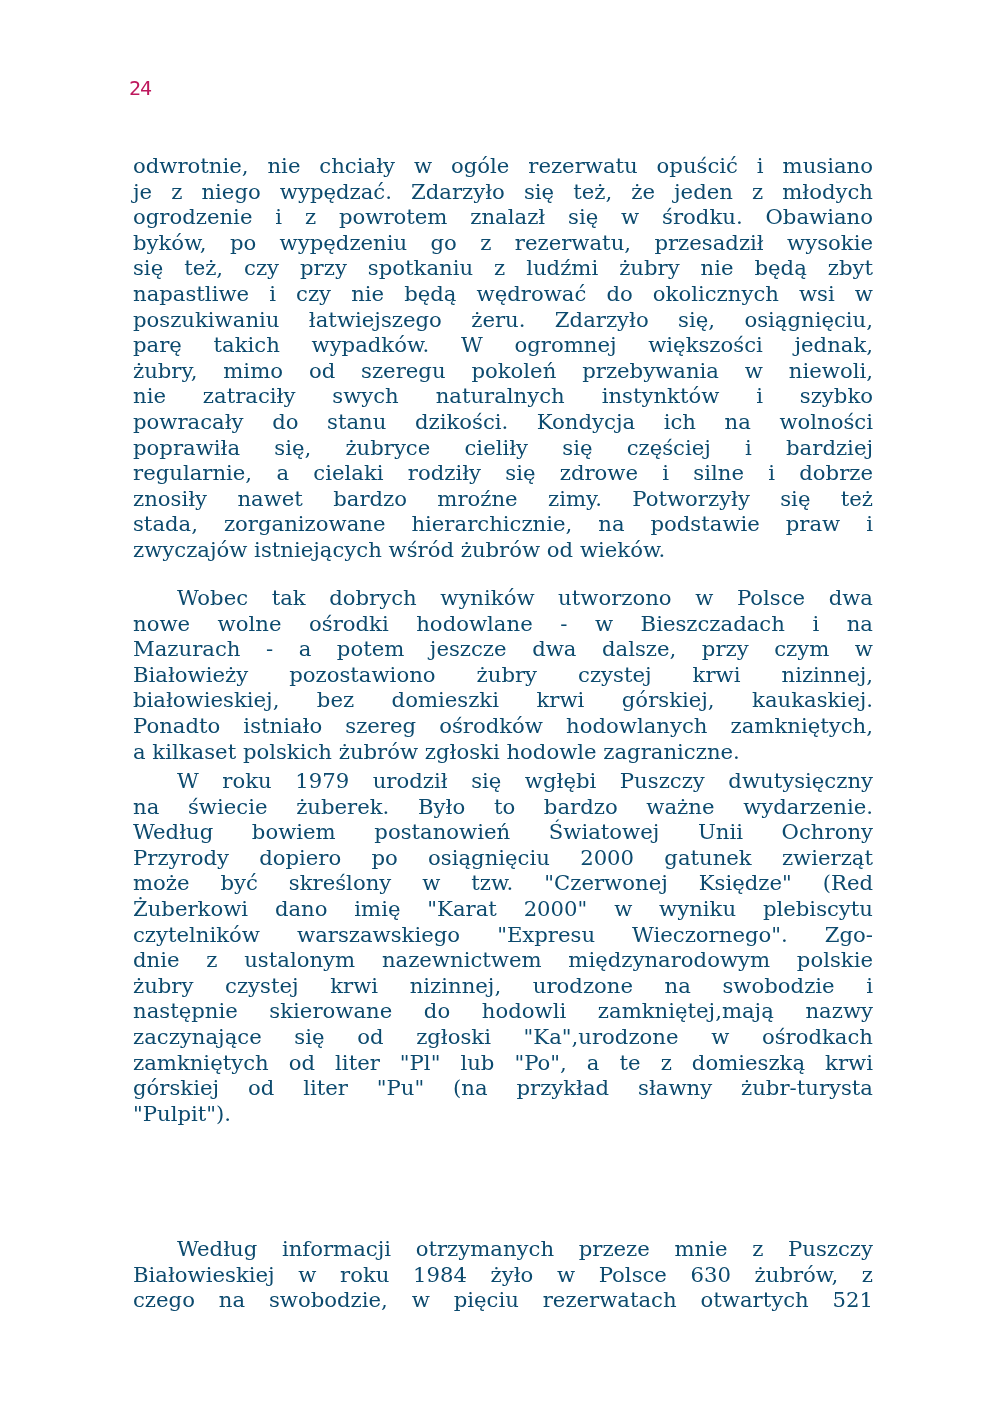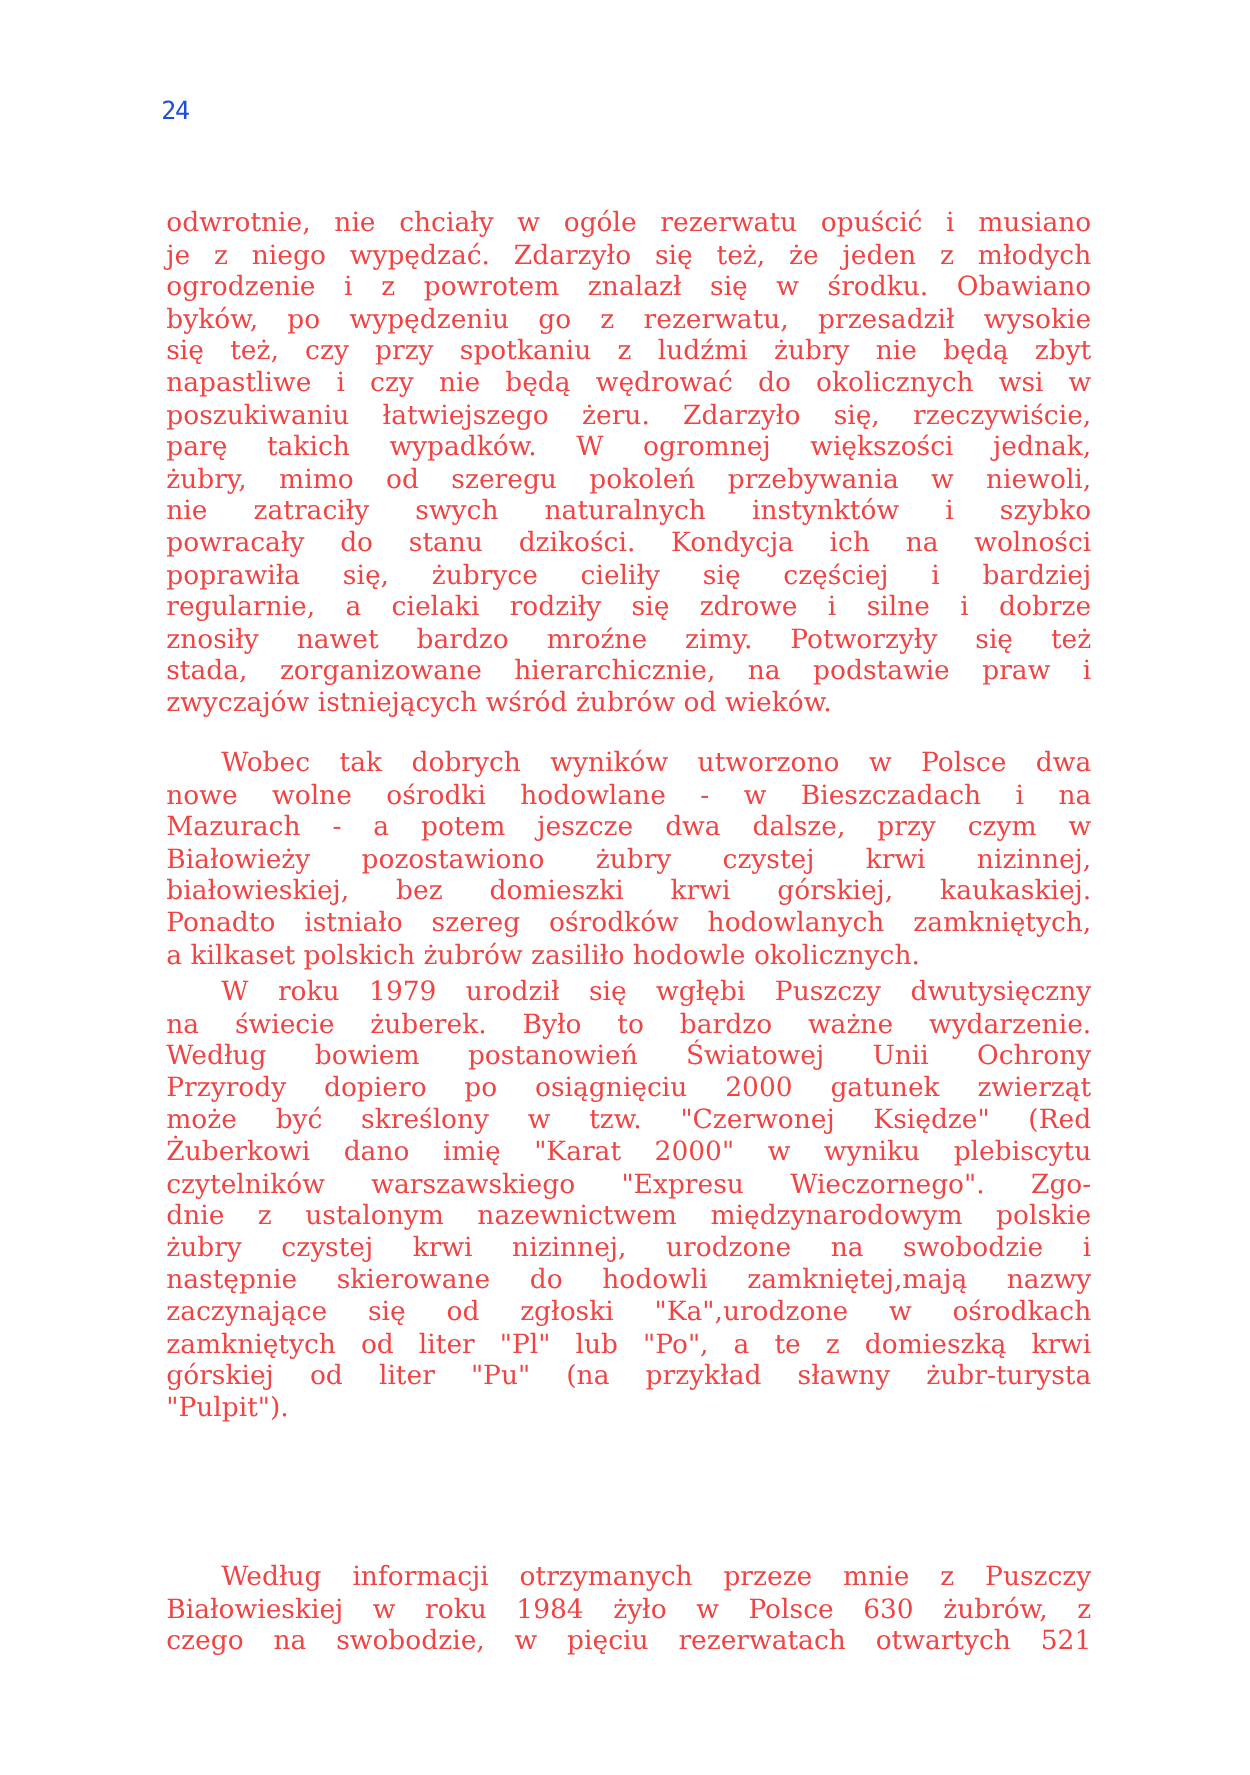--- a/index.html
+++ b/index.html
@@ -14,31 +14,30 @@
       overflow: hidden;
       color: #111111;
     }
     .page-number {
       position: absolute;
       left: 129px;
       top: 76px;
       font-family: "DejaVu Sans Mono", monospace;
       font-size: 20px;
       letter-spacing: -1px;
-      color: #1d4ed8;
+      color: #be185d;
     }
     .text-block {
       position: absolute;
       left: 133px;
       width: 740px;
       font-family: "DejaVu Serif", serif;
       font-size: 21.2px;
       line-height: 25.6px;
-      color: #ef4444;
-      margin-top: 12px;
+      color: #0c4a6e;
     }
     .line {
       display: block;
       white-space: nowrap;
       text-align: justify;
       text-align-last: justify;
       height: 25.6px;
       overflow: visible;
     }
     .line.last {
@@ -57,40 +56,40 @@
 
 <div class="page-number">24</div>
 
 <div class="text-block" id="block-1">
   <span class="line" style="white-space: normal;">odwrotnie, nie chciały w ogóle rezerwatu opuścić i musiano</span>
   <span class="line" style="white-space: normal;">je z niego wypędzać. Zdarzyło się też, że jeden z młodych</span>
   <span class="line" style="white-space: normal;">ogrodzenie i z powrotem znalazł się w środku. Obawiano</span>
   <span class="line" style="white-space: normal;">byków, po wypędzeniu go z rezerwatu, przesadził wysokie</span>
   <span class="line" style="white-space: normal;">się też, czy przy spotkaniu z ludźmi żubry nie będą zbyt</span>
   <span class="line" style="white-space: normal;">napastliwe i czy nie będą wędrować do okolicznych wsi w</span>
-  <span class="line" style="white-space: normal;">poszukiwaniu łatwiejszego żeru. Zdarzyło się, rzeczywiście,</span>
+  <span class="line" style="white-space: normal;">poszukiwaniu łatwiejszego żeru. Zdarzyło się, osiągnięciu,</span>
   <span class="line" style="white-space: normal;">parę takich wypadków. W ogromnej większości jednak,</span>
   <span class="line" style="white-space: normal;">żubry, mimo od szeregu pokoleń przebywania w niewoli,</span>
   <span class="line" style="white-space: normal;">nie zatraciły swych naturalnych instynktów i szybko</span>
   <span class="line" style="white-space: normal;">powracały do stanu dzikości. Kondycja ich na wolności</span>
   <span class="line" style="white-space: normal;">poprawiła się, żubryce cieliły się częściej i bardziej</span>
   <span class="line" style="white-space: normal;">regularnie, a cielaki rodziły się zdrowe i silne i dobrze</span>
   <span class="line" style="white-space: normal;">znosiły nawet bardzo mroźne zimy. Potworzyły się też</span>
   <span class="line" style="white-space: normal;">stada, zorganizowane hierarchicznie, na podstawie praw i</span>
   <span class="line last">zwyczajów istniejących wśród żubrów od wieków.</span>
 </div>
 
 <div class="text-block" id="block-2">
   <span class="line indent" style="white-space: normal;">Wobec tak dobrych wyników utworzono w Polsce dwa</span>
   <span class="line" style="white-space: normal;">nowe wolne ośrodki hodowlane - w Bieszczadach i na</span>
   <span class="line" style="white-space: normal;">Mazurach - a potem jeszcze dwa dalsze, przy czym w</span>
   <span class="line" style="white-space: normal;">Białowieży pozostawiono żubry czystej krwi nizinnej,</span>
   <span class="line" style="white-space: normal;">białowieskiej, bez domieszki krwi górskiej, kaukaskiej.</span>
   <span class="line" style="white-space: normal;">Ponadto istniało szereg ośrodków hodowlanych zamkniętych,</span>
-  <span class="line last">a kilkaset polskich żubrów zasiliło hodowle okolicznych.</span>
+  <span class="line last">a kilkaset polskich żubrów zgłoski hodowle zagraniczne.</span>
 </div>
 
 <div class="text-block" id="block-3">
   <span class="line indent" style="white-space: normal;">W roku 1979 urodził się wgłębi Puszczy dwutysięczny</span>
   <span class="line" style="white-space: normal;">na świecie żuberek. Było to bardzo ważne wydarzenie.</span>
   <span class="line" style="white-space: normal;">Według bowiem postanowień Światowej Unii Ochrony</span>
   <span class="line" style="white-space: normal;">Przyrody dopiero po osiągnięciu 2000 gatunek zwierząt</span>
   <span class="line" style="white-space: normal;">może być skreślony w tzw. "Czerwonej Księdze" (Red</span>
   <span class="line" style="white-space: normal;">Żuberkowi dano imię "Karat 2000" w wyniku plebiscytu</span>
   <span class="line" style="white-space: normal;">czytelników warszawskiego "Expresu Wieczornego". Zgo-</span>

